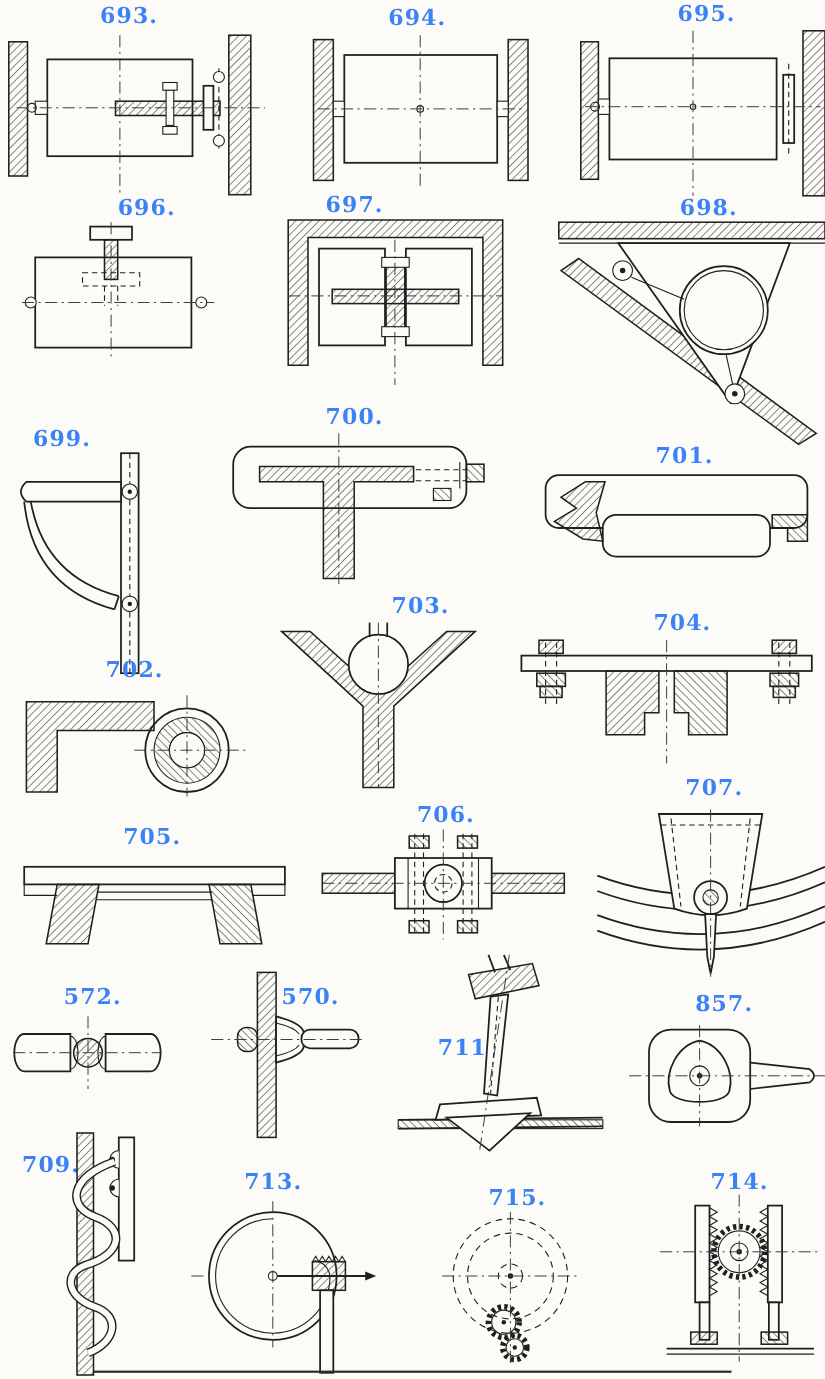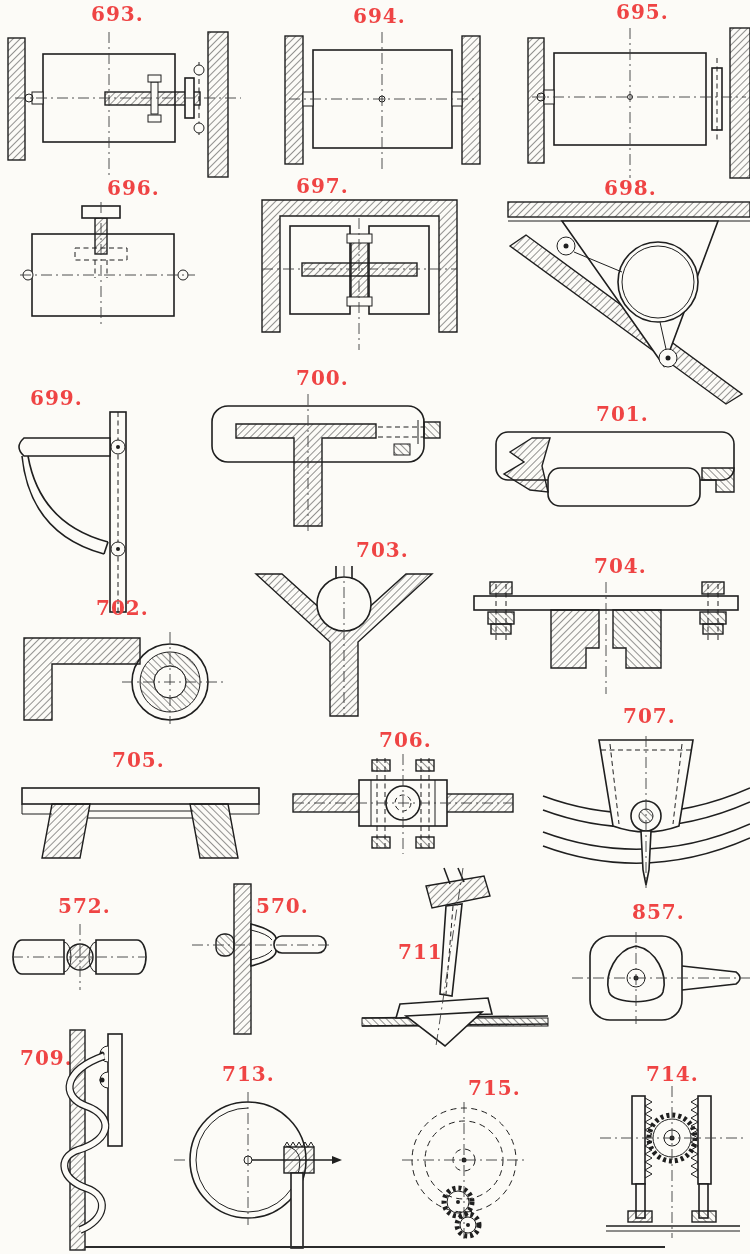--- a/index.html
+++ b/index.html
@@ -6,21 +6,21 @@
   #page {
     position:relative; width:750px; height:1254px;
     background:#fcfbf7; overflow:hidden;
     font-family:"DejaVu Serif", serif;
   }
   .fig { position:absolute; }
   .fig svg { position:absolute; overflow:visible; }
   .fig-label {
     position:absolute; white-space:nowrap;
     font-family:"DejaVu Serif", serif;
-    font-weight:700; font-size:20px; letter-spacing:1px; color:#ef4444;
+    font-weight:700; font-size:20px; letter-spacing:1px; color:#3b82f6;
   }
   
   .ln  { fill:none; stroke:#1f1f1f; stroke-width:1.6; }
   .lt  { fill:none; stroke:#1f1f1f; stroke-width:1; }
   .wf  { fill:#fcfbf7; }
   .hf  { fill:url(#hA) #d9d7cc; stroke:#1f1f1f; stroke-width:1.4; }
   .hfb { fill:url(#hB) #d9d7cc; stroke:#1f1f1f; stroke-width:1.4; }
   .hfs { fill:url(#hB) #d9d7cc; stroke:#1f1f1f; stroke-width:1; }
   .cl  { fill:none; stroke:#3c3c3c; stroke-width:0.9; stroke-dasharray:11 4 2 4; }
   .dash  { stroke-dasharray:5 3.5; }
@@ -122,21 +122,21 @@
       <rect class="hf" x="40" y="63" width="115" height="13"></rect>
       <rect class="hf" x="89" y="42" width="17" height="56"></rect>
       <rect class="wf lt" x="85" y="34" width="25" height="9"></rect>
       <rect class="wf lt" x="85" y="97" width="25" height="9"></rect>
       <line class="cl" x1="0" y1="69" x2="195" y2="69"></line>
       <line class="cl" x1="97" y1="18" x2="97" y2="150"></line>
     </svg>
   </div>
 
   <div class="fig" style="left:508px; top:196px;">
-    <div class="fig-label" style="left:96px; top:-20px;">698.</div>
+    <div class="fig-label" style="left:110px; top:-20px;">698.</div>
     <svg width="242" height="200" viewBox="0 0 242 200">
       <rect class="hf" x="0" y="6" width="242" height="15"></rect>
       <line class="lt" x1="0" y1="25" x2="242" y2="25"></line>
       <polygon class="hf" points="2,50 18,39 234,198 218,208"></polygon>
       <path class="wf ln" d="M54,25 L210,25 L156,170 Z"></path>
       <circle class="wf ln" cx="150" cy="86" r="40"></circle>
       <circle class="lt" cx="150" cy="86" r="36"></circle>
       <circle class="wf lt" cx="58" cy="50" r="9"></circle>
       <circle cx="58" cy="50" r="2.5" fill="#1f1f1f"></circle>
       <circle class="wf lt" cx="160" cy="162" r="9"></circle>
@@ -364,21 +364,21 @@
       <polygon points="160,66 170,70 160,74" fill="#1f1f1f"></polygon>
       <rect class="hf" x="112" y="57" width="30" height="26"></rect>
       <path class="lt" d="M112,57 l3,-5 l3,5 l3,-5 l3,5 l3,-5 l3,5 l3,-5 l3,5 l3,-5 l3,5"></path>
       <rect class="wf ln" x="119" y="83" width="12" height="75"></rect>
       <line class="cl" x1="76" y1="2" x2="76" y2="135"></line>
       <line class="cl" x1="2" y1="70" x2="16" y2="70"></line>
     </svg>
   </div>
 
   <div class="fig" style="left:398px; top:1076px;">
-    <div class="fig-label" style="left:46px; top:0px;margin-left:24px;">715.</div>
+    <div class="fig-label" style="left:46px; top:0px;">715.</div>
     <svg width="135" height="140" viewBox="0 0 135 140" style="left:0; top:26px;">
       <circle class="lt dashc" cx="66" cy="58" r="52" fill="none"></circle>
       <circle class="lt dashc" cx="66" cy="58" r="39" fill="none"></circle>
       <circle class="lt dashc" cx="66" cy="58" r="11" fill="none"></circle>
       <circle cx="66" cy="58" r="2.5" fill="#1f1f1f"></circle>
       <circle class="gear" cx="60" cy="100" r="14"></circle>
       <circle class="lt" cx="60" cy="100" r="11"></circle>
       <circle cx="60" cy="100" r="2" fill="#1f1f1f"></circle>
       <circle class="gear" cx="70" cy="123" r="11"></circle>
       <circle class="lt" cx="70" cy="123" r="8"></circle>

